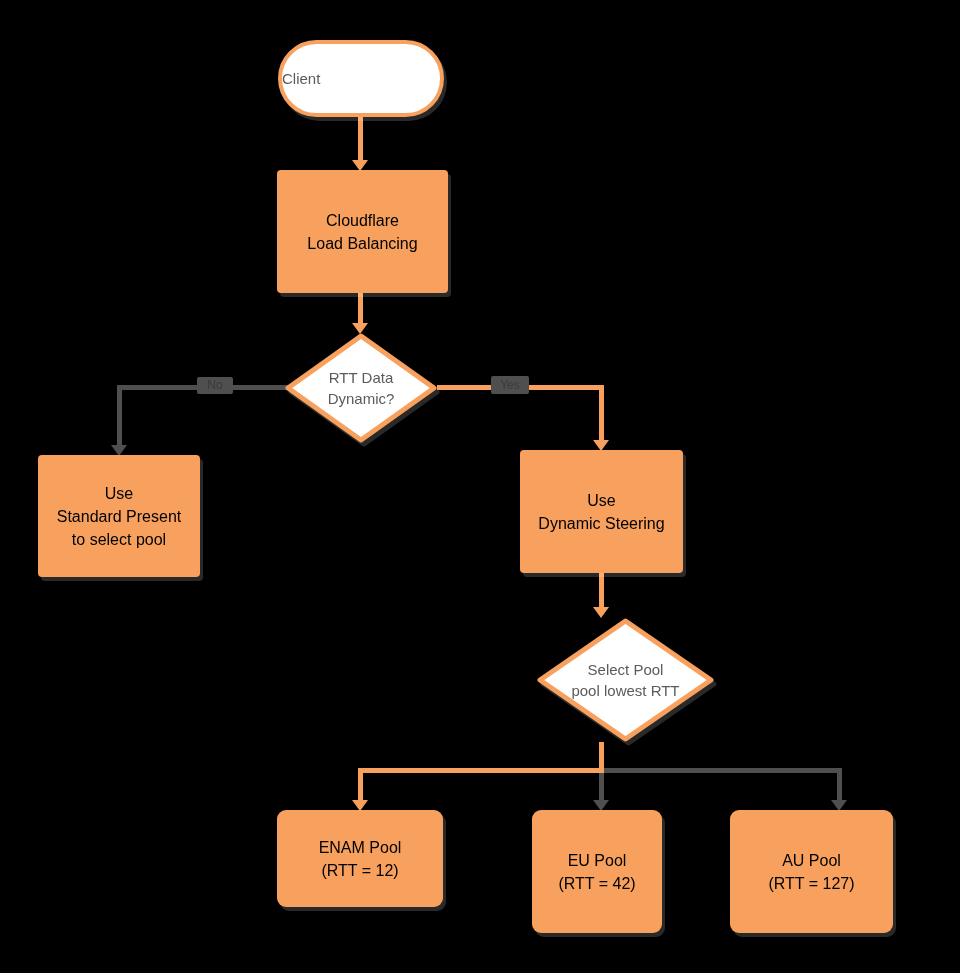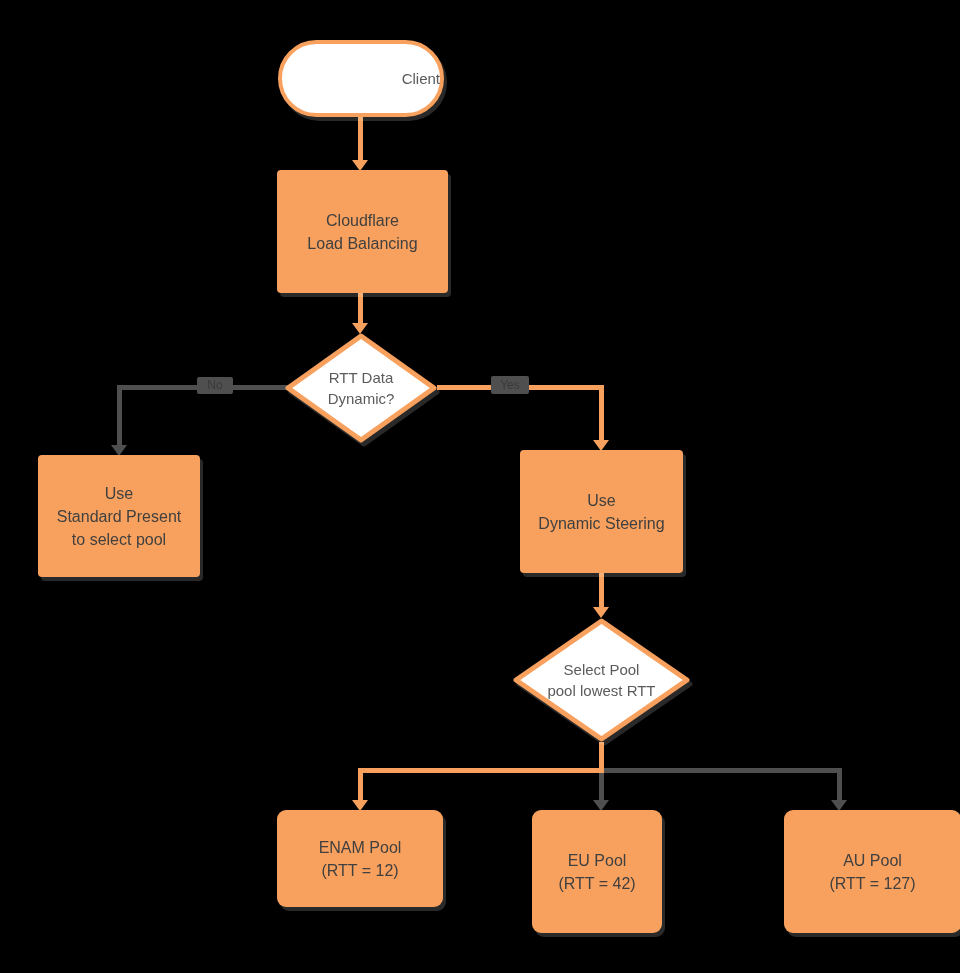--- a/index.html
+++ b/index.html
@@ -14,36 +14,36 @@
   .canvas{
     position:relative;
     width:960px;height:973px;
     background:var(--bg);
     overflow:hidden;
   }
   
   .node-box{
     position:absolute;
     background:var(--orange);
-    color:#404040;
+    color:#000000;
     display:flex;flex-direction:column;
     align-items:center;justify-content:center;
     text-align:center;
     font-size:16px;line-height:23px;
     border-radius:4px;
     box-shadow:3px 4px 0 rgba(255,255,255,0.16);
   }
   .rounded-more{border-radius:9px;}
   .pill{
     position:absolute;
     background:#ffffff;
     border:4px solid var(--orange);
     border-radius:44px;
     color:var(--ink-on-white);
-    display:flex;align-items:center;justify-content:flex-end;
+    display:flex;align-items:center;justify-content:flex-start;
     font-size:15px;
     box-shadow:3px 4px 0 rgba(255,255,255,0.16);
   }
   .diamond-wrap{position:absolute;}
   .diamond-wrap svg{display:block;filter:drop-shadow(3px 4px 0 rgba(255,255,255,0.16));}
   .diamond-wrap polygon{
     fill:#ffffff;
     stroke:var(--orange);
     stroke-width:5;
     stroke-linejoin:round;
@@ -138,21 +138,21 @@
     <div>Use</div>
     <div>Standard Present</div>
     <div>to select pool</div>
   </div>
 
   <div class="node-box" style="left:520px;top:450px;width:163px;height:123px">
     <div>Use</div>
     <div>Dynamic Steering</div>
   </div>
 
-  <div class="diamond-wrap" style="left:513px;top:618px;width:177px;height:124px">
+  <div class="diamond-wrap" style="left:537px;top:618px;width:177px;height:124px">
     <svg width="177" height="124" viewBox="0 0 177 124">
       <polygon points="88.5,3 174,62 88.5,121 3,62"></polygon>
     </svg>
     <div class="diamond-text">
       <div>Select Pool</div>
       <div>pool lowest RTT</div>
     </div>
   </div>
 
   <div class="node-box rounded-more" style="left:277px;top:810px;width:166px;height:97px">
@@ -160,18 +160,18 @@
     <div>
       <span>(</span><b>RTT = 12</b><span>)</span>
     </div>
   </div>
 
   <div class="node-box rounded-more" style="left:532px;top:810px;width:130px;height:123px">
     <div>EU Pool</div>
     <div>(RTT = 42)</div>
   </div>
 
-  <div class="node-box rounded-more" style="left:784px;top:810px;width:177px;height:123px">
+  <div class="node-box rounded-more" style="left:730px;top:810px;width:163px;height:123px">
     <div>AU Pool</div>
     <div>(RTT = 127)</div>
   </div>
 
 </div>
 
 </body></html>

